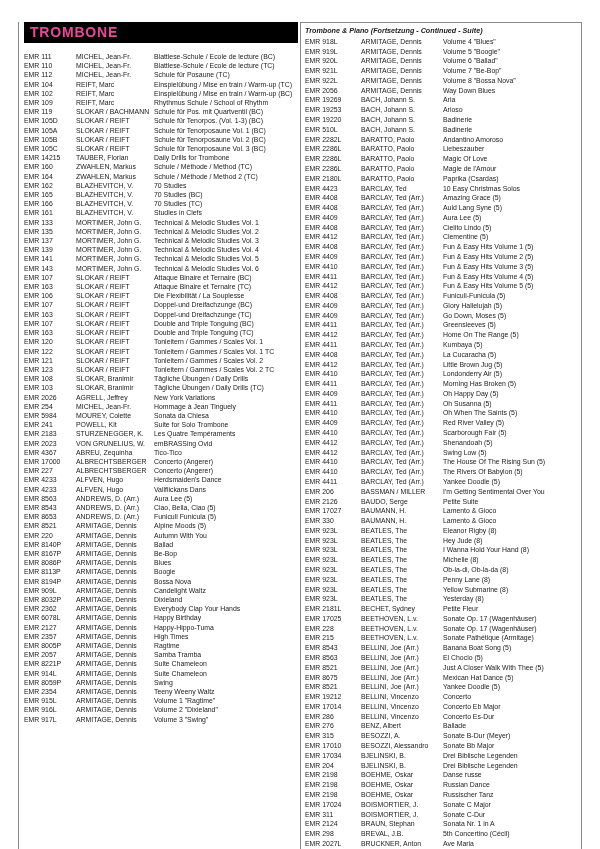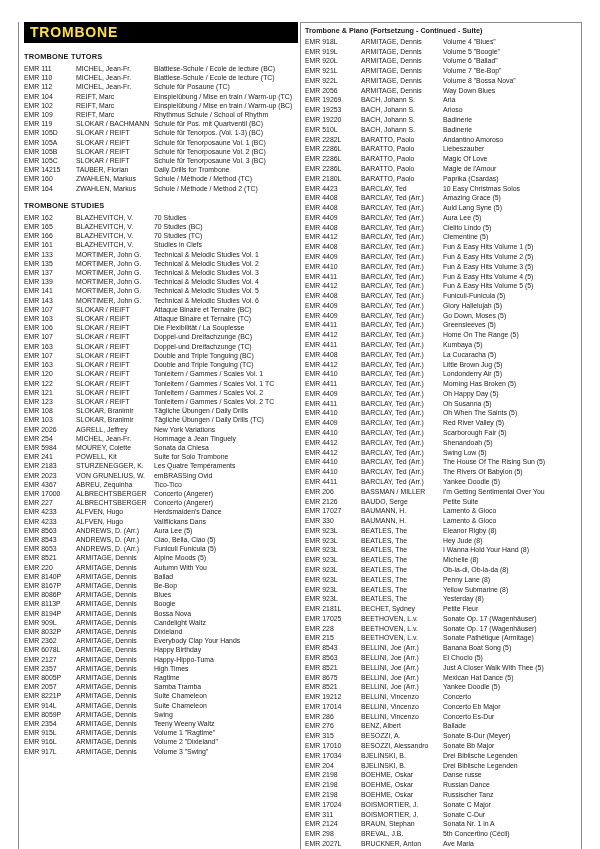--- a/index.html
+++ b/index.html
@@ -18,21 +18,21 @@
 
   
   .left-col {
     width:282px; box-sizing:border-box;
     border-left:1px solid #8a8a8a;
     border-bottom:1px solid #8a8a8a;
     padding:0 4px 4px 5px;
     min-height:796px;
   }
   .title-bar {
-    background:#000; color:#fde047;
+    background:#000; color:#ec4899;
     height:21px; line-height:21px;
     font-size:14px; font-weight:bold; letter-spacing:0.8px;
     padding-left:6px; margin-bottom:9px;
     width:268px;
   }
   .section-heading {
     font-size:7.4px; font-weight:bold; letter-spacing:0.2px;
     margin-top:8px; margin-bottom:3px; line-height:9px;
   }
   .rows { display:block; }
@@ -44,38 +44,37 @@
   .row span { display:block; }
 
   
   .right-col {
     width:282px; box-sizing:border-box;
     border:1px solid #8a8a8a;
     padding:3px 3px 4px 4px;
     min-height:796px;
   }
   .continuation-heading {
-    font-size:7.2px; font-weight:bold; 
+    font-size:7.2px; font-weight:bold; font-style:italic;
     line-height:9.8px; margin-bottom:1px;
   }
   .right-col .row {
     grid-template-columns:54px 80px 1fr;
     font-size:6.9px; line-height:9.78px;
   }
 </style>
 </head>
 <body>
 
 <div class="sheet">
   <div class="content">
 
     <div class="left-col">
       <div class="title-bar">TROMBONE</div>
       <div id="left-sections">
-          <div class="section-heading">TROMBONE TUTORS</div>
           <div class="rows">
             <div class="row">
               <span>EMR 111</span>
               <span>MICHEL, Jean-Fr.</span>
               <span>Blattlese-Schule / Ecole de lecture (BC)</span>
             </div>
             <div class="row">
               <span>EMR 110</span>
               <span>MICHEL, Jean-Fr.</span>
               <span>Blattlese-Schule / Ecole de lecture (TC)</span>
@@ -134,21 +133,20 @@
               <span>EMR 160</span>
               <span>ZWAHLEN, Markus</span>
               <span>Schule / Méthode / Method (TC)</span>
             </div>
             <div class="row">
               <span>EMR 164</span>
               <span>ZWAHLEN, Markus</span>
               <span>Schule / Méthode / Method 2 (TC)</span>
             </div>
           </div>
-          <div class="section-heading">TROMBONE STUDIES</div>
           <div class="rows">
             <div class="row">
               <span>EMR 162</span>
               <span>BLAZHEVITCH, V.</span>
               <span>70 Studies</span>
             </div>
             <div class="row">
               <span>EMR 165</span>
               <span>BLAZHEVITCH, V.</span>
               <span>70 Studies (BC)</span>

